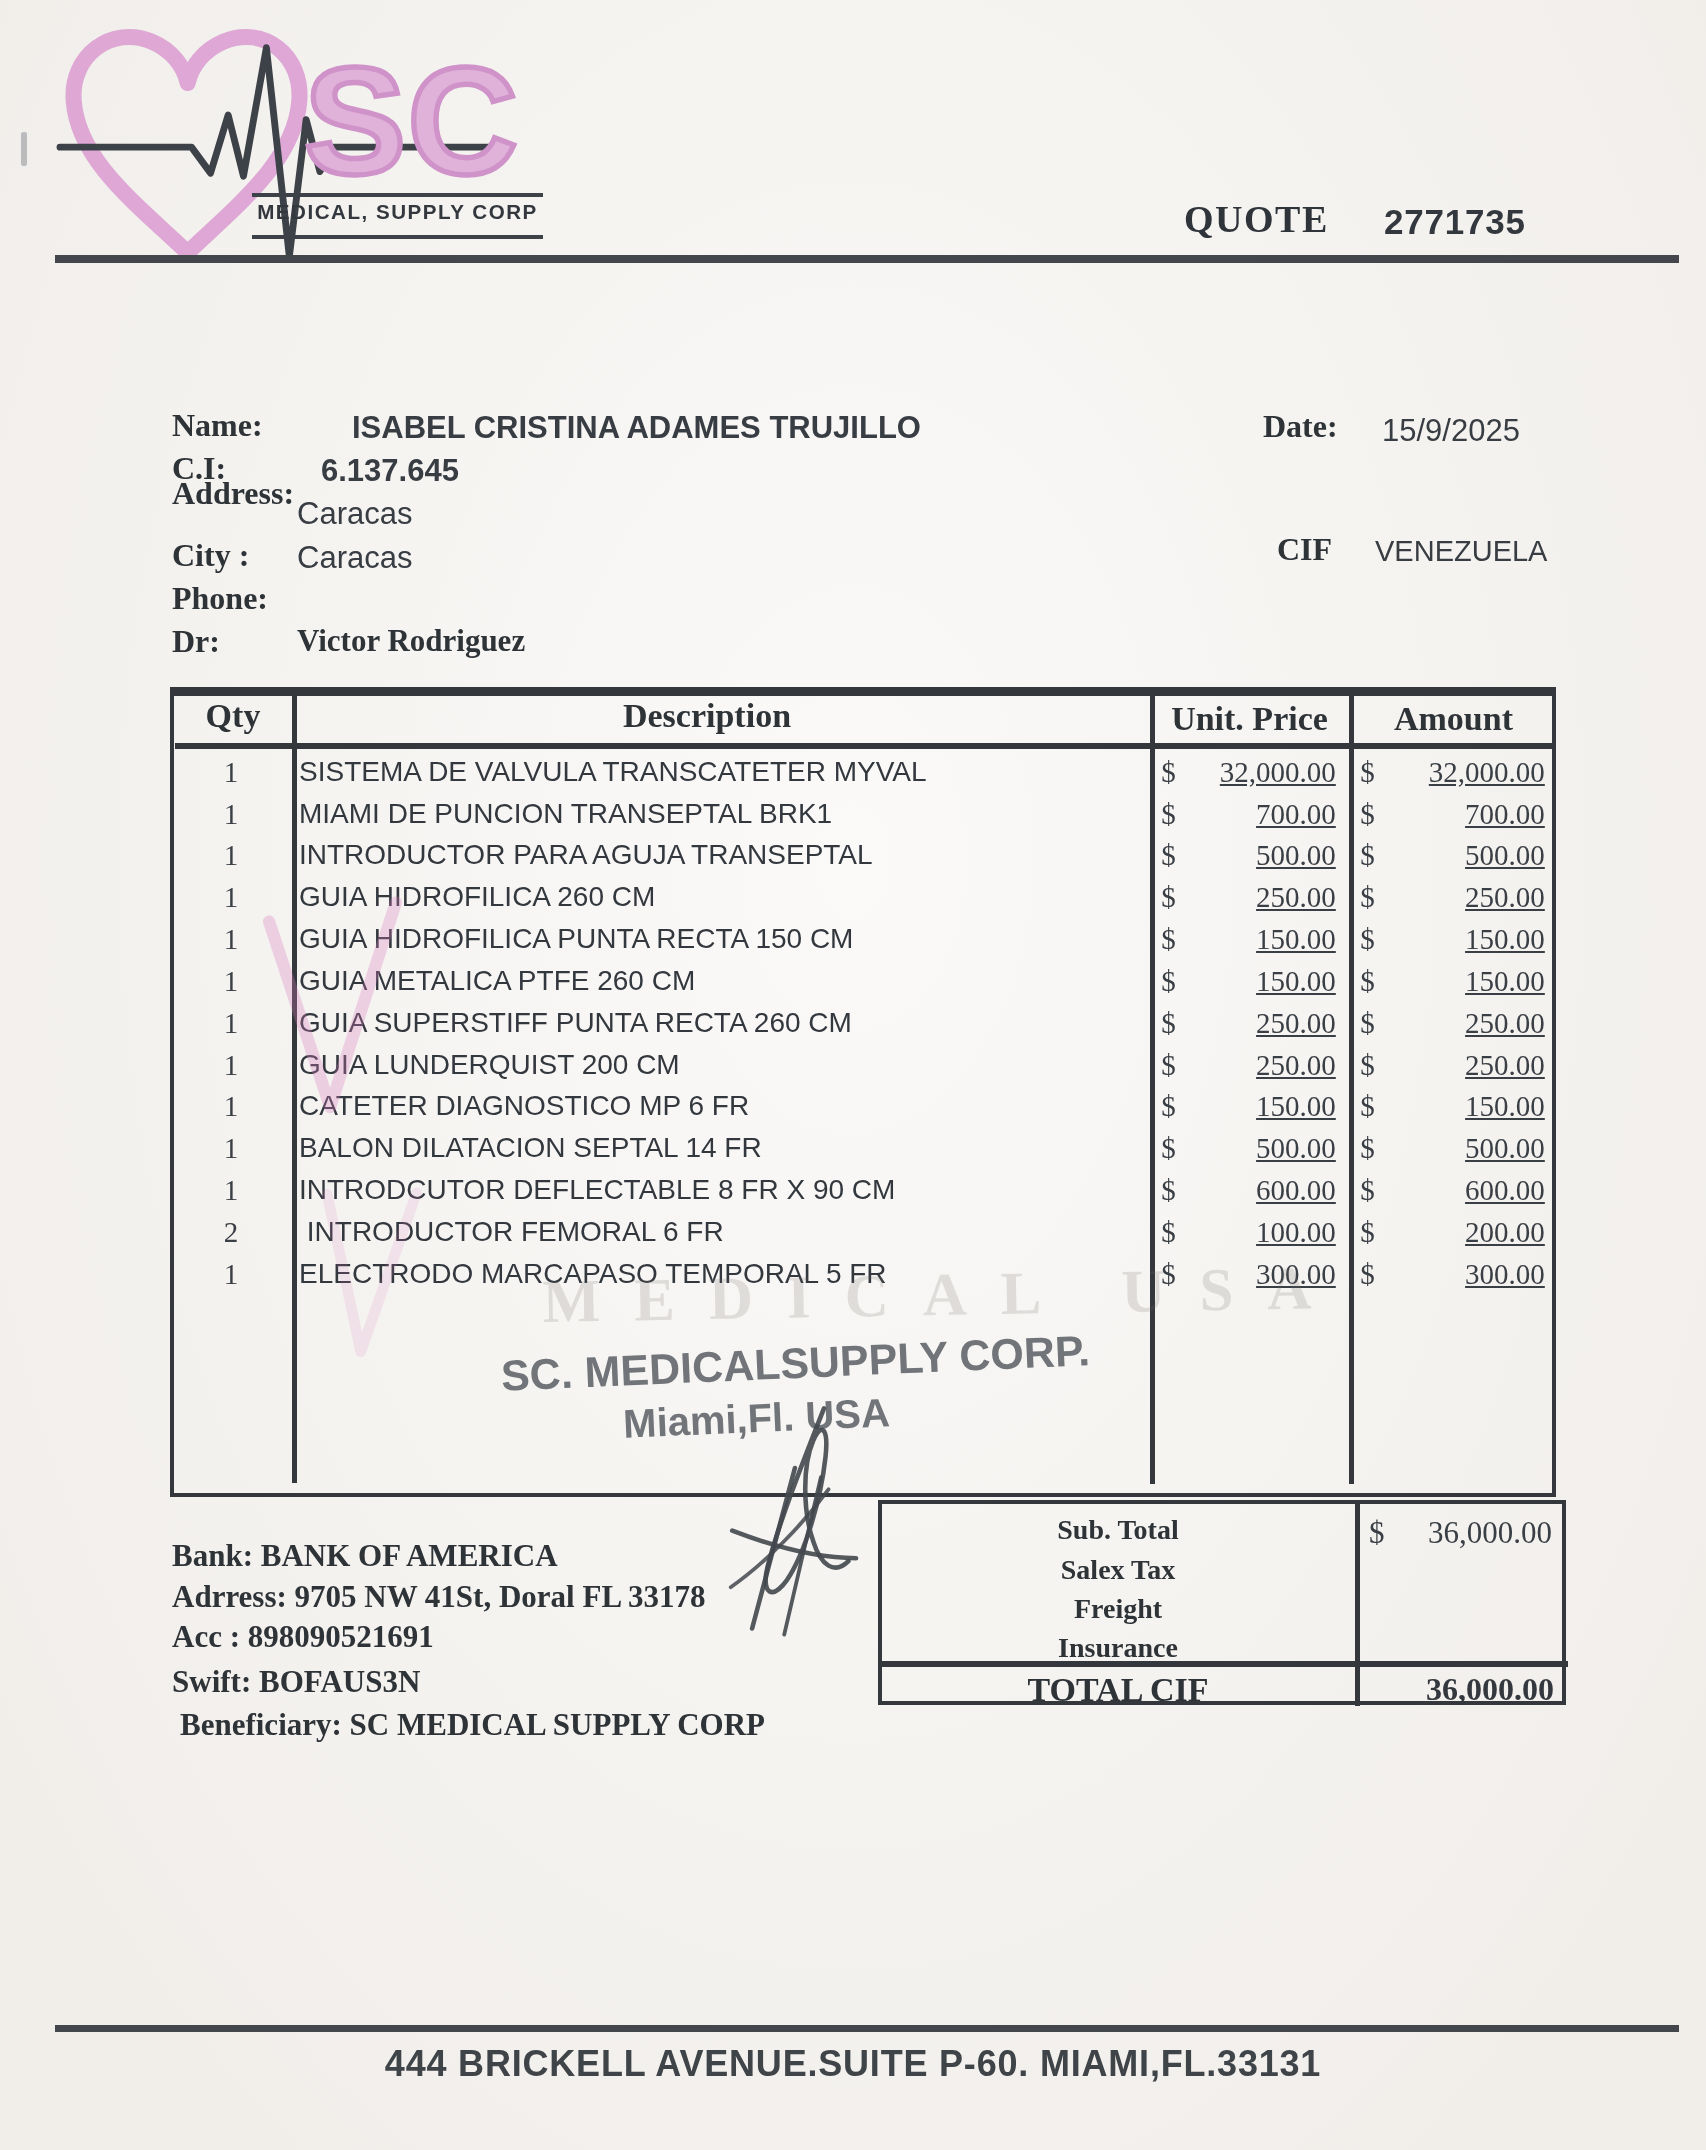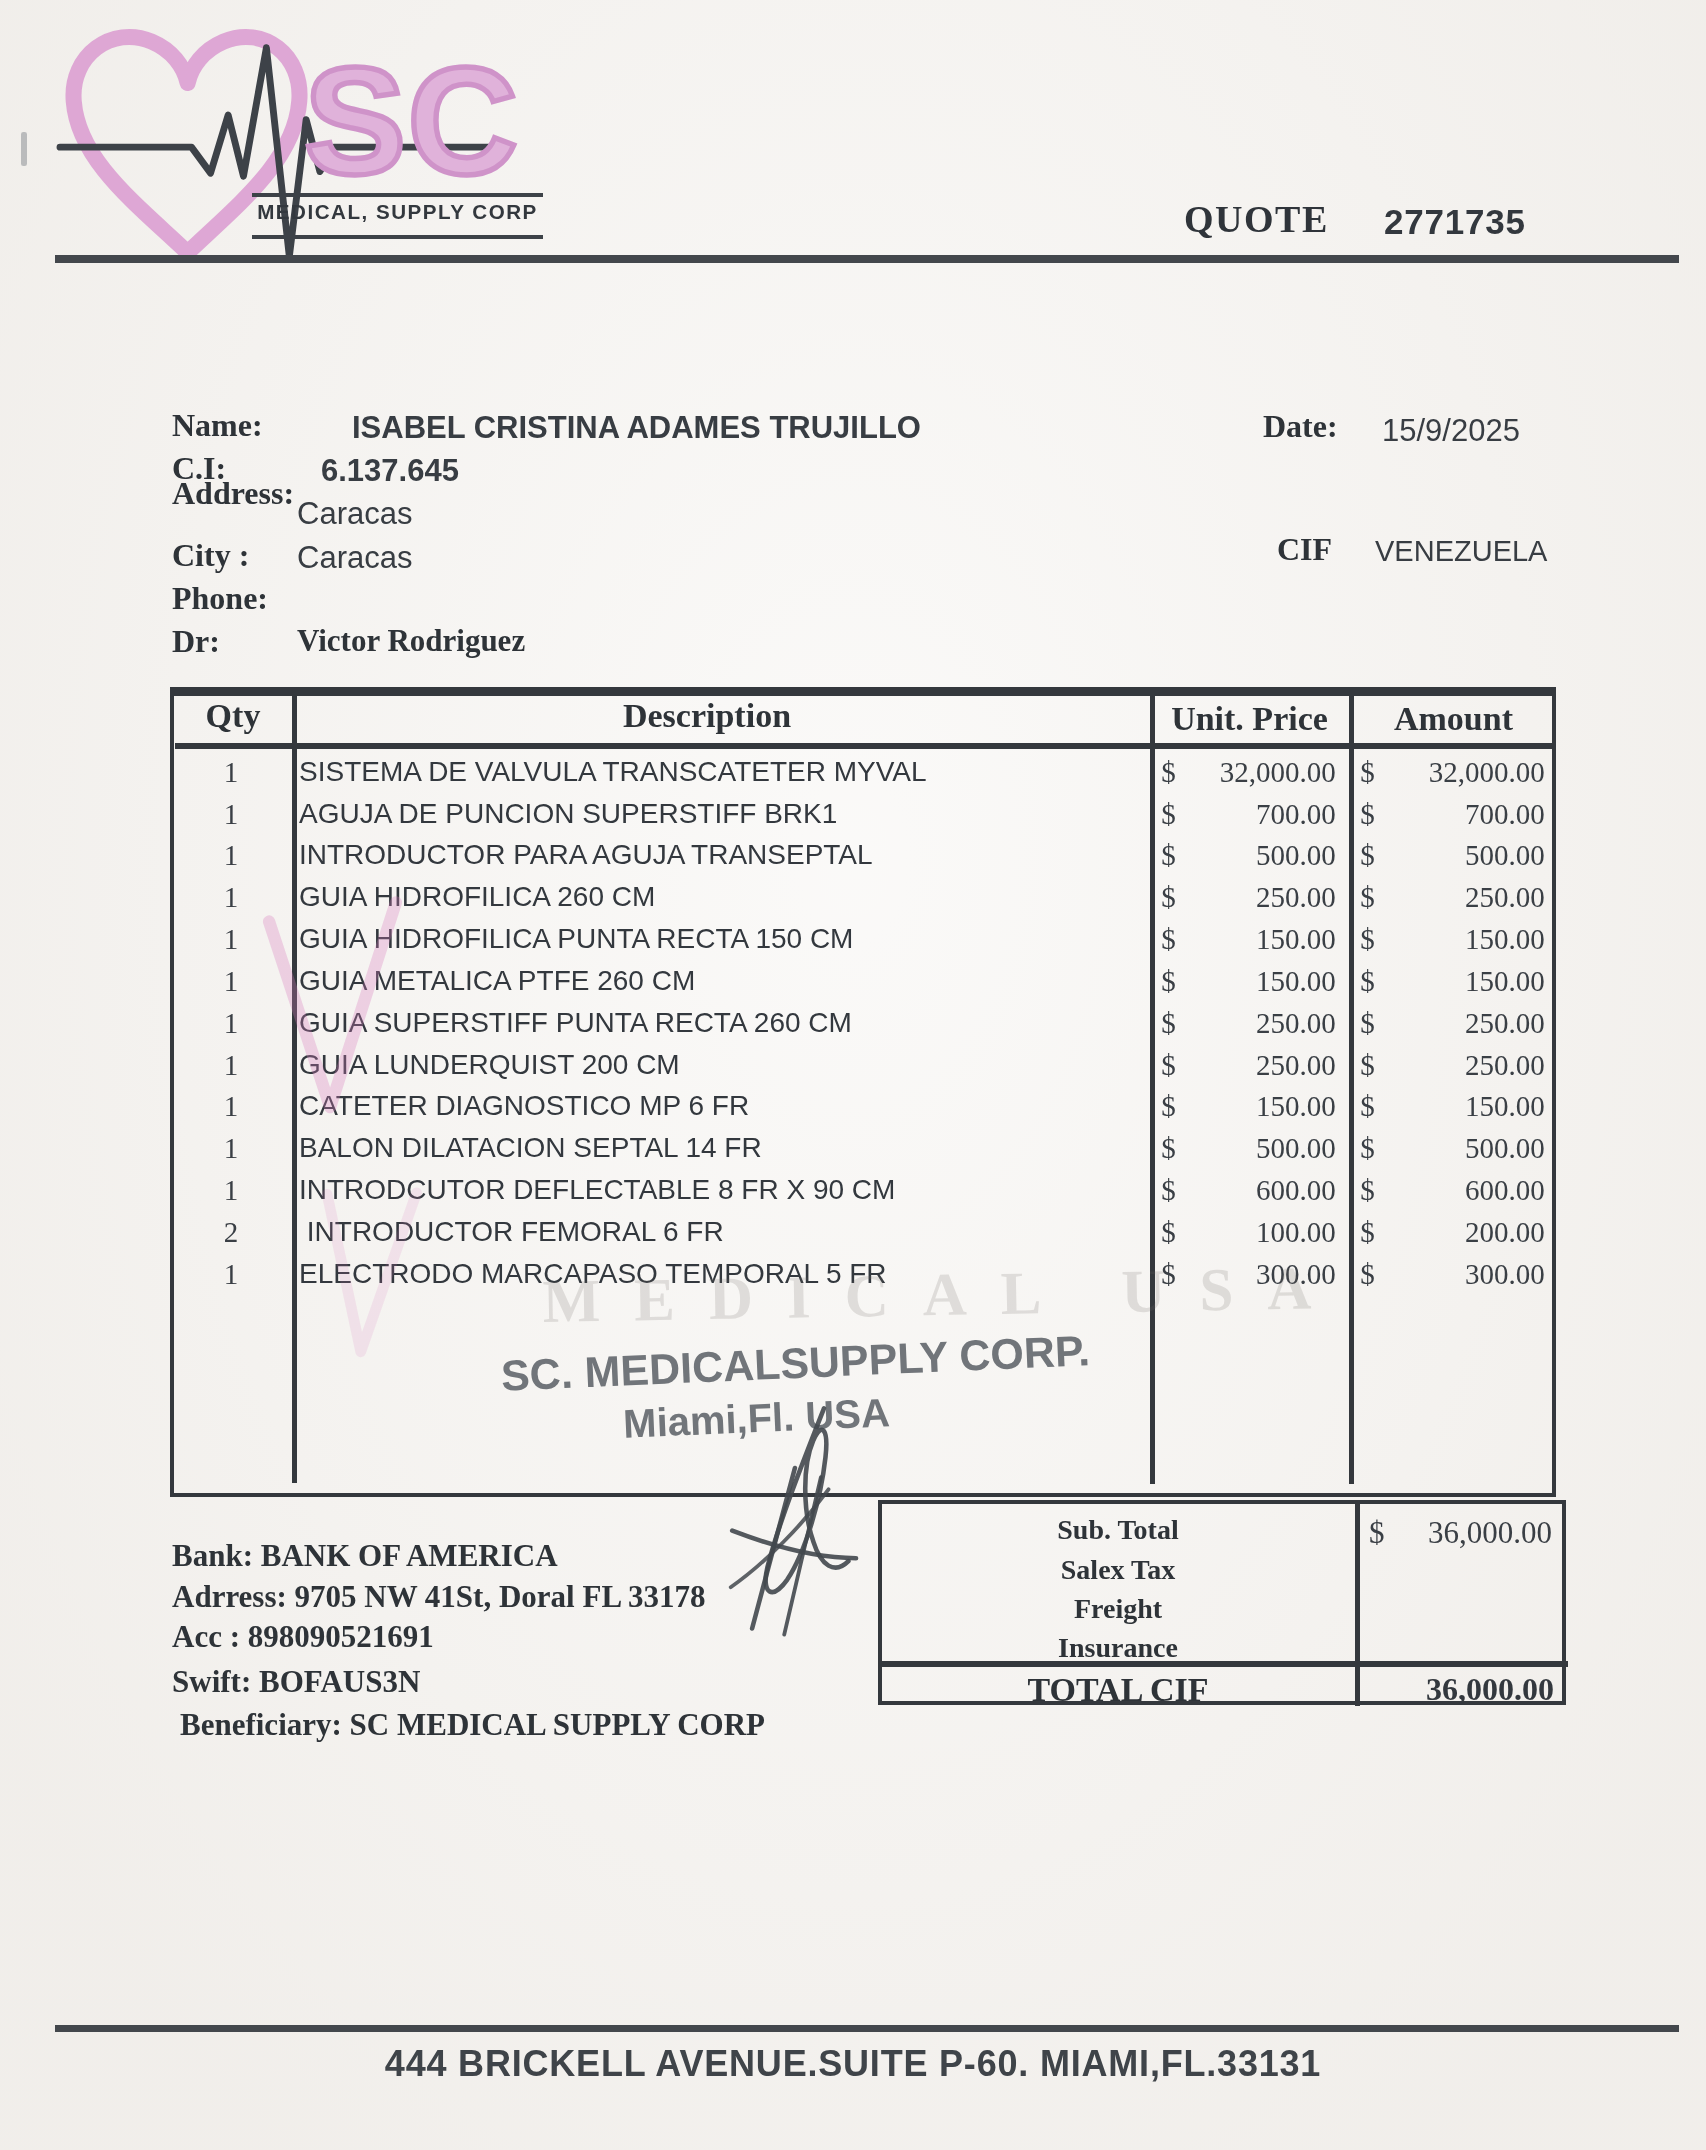--- a/index.html
+++ b/index.html
@@ -33,21 +33,21 @@
   .tbl-border{border:4.6px solid #34383d;}
   .th{font-size:34px;font-weight:700;color:#2e3338;text-align:center;}
   .vline{position:absolute;width:4.6px;background:#34383d;}
   .trow{position:absolute;left:170px;width:1387px;height:42px;}
   .trow .c{position:absolute;top:0;height:42px;line-height:42px;}
   .trow .qty{left:0;width:122px;text-align:center;font-size:29px;color:#3a3f45;}
   .trow .desc{left:129px;width:849px;font-family:"Liberation Sans",sans-serif;font-size:28px;color:#33383e;white-space:pre;overflow:hidden;}
   .trow .price{left:979px;width:199px;}
   .trow .amount{left:1178px;width:209px;}
   .cur{position:absolute;left:12.2px;font-size:29px;color:#3a3f45;}
-  .pval{position:absolute;right:12.2px;font-size:29px;color:#3a3f45;}
+  .pval{position:absolute;right:12.2px;font-size:29px;color:#3a3f45;text-decoration:underline;}
   
   .tot-lab{font-size:28px;font-weight:700;color:#2e3338;text-align:center;}
   
   .bank{font-size:31px;font-weight:700;color:#2e3338;white-space:nowrap;}
   
   .ghost{
     left:489px;top:1260px;width:910px;text-align:center;
     font-size:61px;font-weight:700;letter-spacing:34px;color:rgba(110,104,98,.18);
     transform:rotate(-1deg);white-space:nowrap;
   }
@@ -128,21 +128,21 @@
           <span class="cur">$</span>
           <span class="pval">32,000.00</span>
         </div>
         <div class="c amount">
           <span class="cur">$</span>
           <span class="pval">32,000.00</span>
         </div>
       </div>
       <div class="trow" style="top: 793px;">
         <div class="c qty">1</div>
-        <div class="c desc">AGUJA DE PUNCION SUPERSTIFF BRK1</div>
+        <div class="c desc">MIAMI DE PUNCION TRANSEPTAL BRK1</div>
         <div class="c price">
           <span class="cur">$</span>
           <span class="pval">700.00</span>
         </div>
         <div class="c amount">
           <span class="cur">$</span>
           <span class="pval">700.00</span>
         </div>
       </div>
       <div class="trow" style="top: 834px;">

